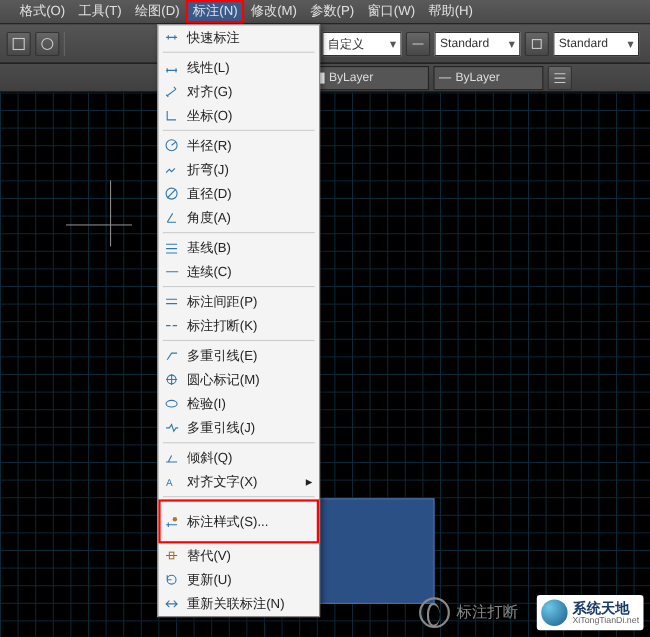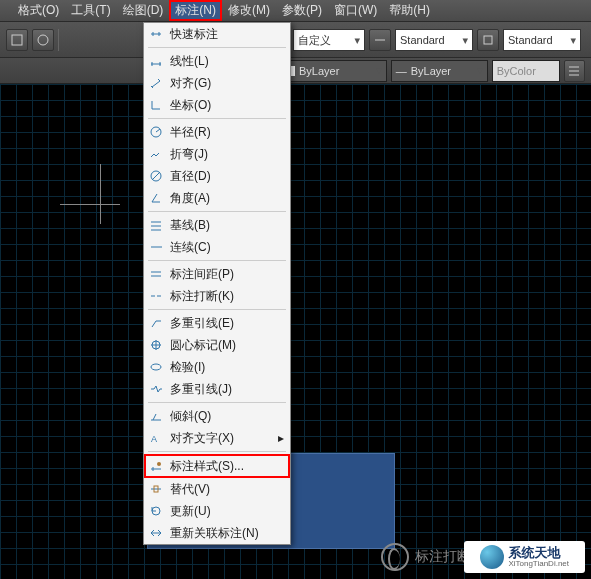--- a/index.html
+++ b/index.html
@@ -13,29 +13,29 @@
 .tb-btn{width:22px;height:22px;background:linear-gradient(#666,#484848);border:1px solid #333;border-radius:2px;display:flex;align-items:center;justify-content:center;color:#ddd;font-size:10px}
 .tb-combo{height:22px;background:#fff;border:1px solid #333;display:flex;align-items:center;padding:0 4px;font-size:11px;color:#333;gap:4px}
 .tb-combo .arrow{margin-left:auto;color:#555}
 .layer-bar{height:26px;background:linear-gradient(#4c4c4c,#3f3f3f);display:flex;align-items:center;gap:4px;padding:0 6px;font-size:11px;border-bottom:1px solid #222}
 .canvas{position:absolute;top:84px;left:0;right:0;bottom:0;background:#000;background-image:linear-gradient(#0a2838 1px,transparent 1px),linear-gradient(90deg,#0a2838 1px,transparent 1px);background-size:16px 16px}
 .crosshair{position:absolute;top:100px;left:80px;width:40px;height:40px;pointer-events:none}
 .crosshair::before{content:"";position:absolute;left:50%;top:-20px;width:1px;height:60px;background:#888}
 .crosshair::after{content:"";position:absolute;top:50%;left:-20px;width:60px;height:1px;background:#888}
 .dropdown{position:absolute;top:22px;left:143px;width:148px;background:#f4f4f4;border:1px solid #888;box-shadow:2px 2px 6px rgba(0,0,0,.5);font-size:12px;color:#222;z-index:10}
 .dd-item{display:flex;align-items:center;height:22px;padding:0 6px 0 4px;gap:6px;cursor:default}
-.dd-item.highlighted{border:2px solid red;height:24px;padding:0 4px 0 2px}
+.dd-item.highlighted{border:2px solid red;height:40px;padding:0 4px 0 2px}
 .dd-icon{width:16px;height:16px;display:flex;align-items:center;justify-content:center;font-size:11px;color:#555}
 .dd-sep{height:1px;background:#ccc;margin:2px 4px}
 .tooltip-box{position:absolute;top:453px;left:147px;width:248px;height:96px;background:#2b5086;border:1px solid #4a70a6;color:#fff;padding:14px 18px;font-size:15px;z-index:5}
 .tooltip-title{font-size:16px;margin-bottom:14px}
 .watermark{position:absolute;bottom:8px;right:120px;display:flex;align-items:center;gap:6px;color:#888;font-size:14px;z-index:6}
 .wm-circle{width:28px;height:28px;border:2px solid #888;border-radius:50%;position:relative}
 .wm-circle::after{content:"";position:absolute;left:5px;top:3px;width:10px;height:18px;border:2px solid #888;border-radius:50%;border-right:none}
-.watermark2{position:absolute;bottom:6px;right:6px;display:flex;align-items:center;gap:4px;z-index:6;background:#fff;padding:4px 16px;border-radius:3px}
+.watermark2{position:absolute;bottom:6px;right:6px;display:flex;align-items:center;gap:4px;z-index:6;background:#fff;padding:4px 4px;border-radius:3px}
 .wm2-icon{width:24px;height:24px;border-radius:50%;background:radial-gradient(circle at 30% 30%,#6ac8e8,#1a5a8a);position:relative}
 .wm2-text{font-size:13px;font-weight:bold;color:#1a3a6a;line-height:1}
 .wm2-sub{font-size:8px;color:#666}
 svg{width:14px;height:14px}
 </style>
 </head>
 <body>
 
 <div class="menubar">
   <span class="menu-item">格式(O)</span>
@@ -97,23 +97,20 @@
   <div class="tb-combo" style="width:110px;background:#555;color:#ddd;border-color:#222">
     <span style="width:10px;height:10px;background:#fff;display:inline-block"></span>
     <span>ByLayer</span>
       <span class="arrow">▾</span>
   </div>
   <div class="tb-combo" style="width:100px;background:#555;color:#ddd;border-color:#222">
     <span>—</span>
     <span>ByLayer</span>
       <span class="arrow">▾</span>
   </div>
-  <div class="tb-combo" style="width:70px;background:#ddd;color:#888;border-color:#222">
-    <span>ByColor</span>
-  </div>
   <div class="tb-btn">
       <svg>
         <path d="M2 3h10M2 7h10M2 11h10" stroke="#ccc"></path>
       </svg>
     </div>
 </div>
 
 <div class="canvas">
   <div class="crosshair"></div>
 </div>

